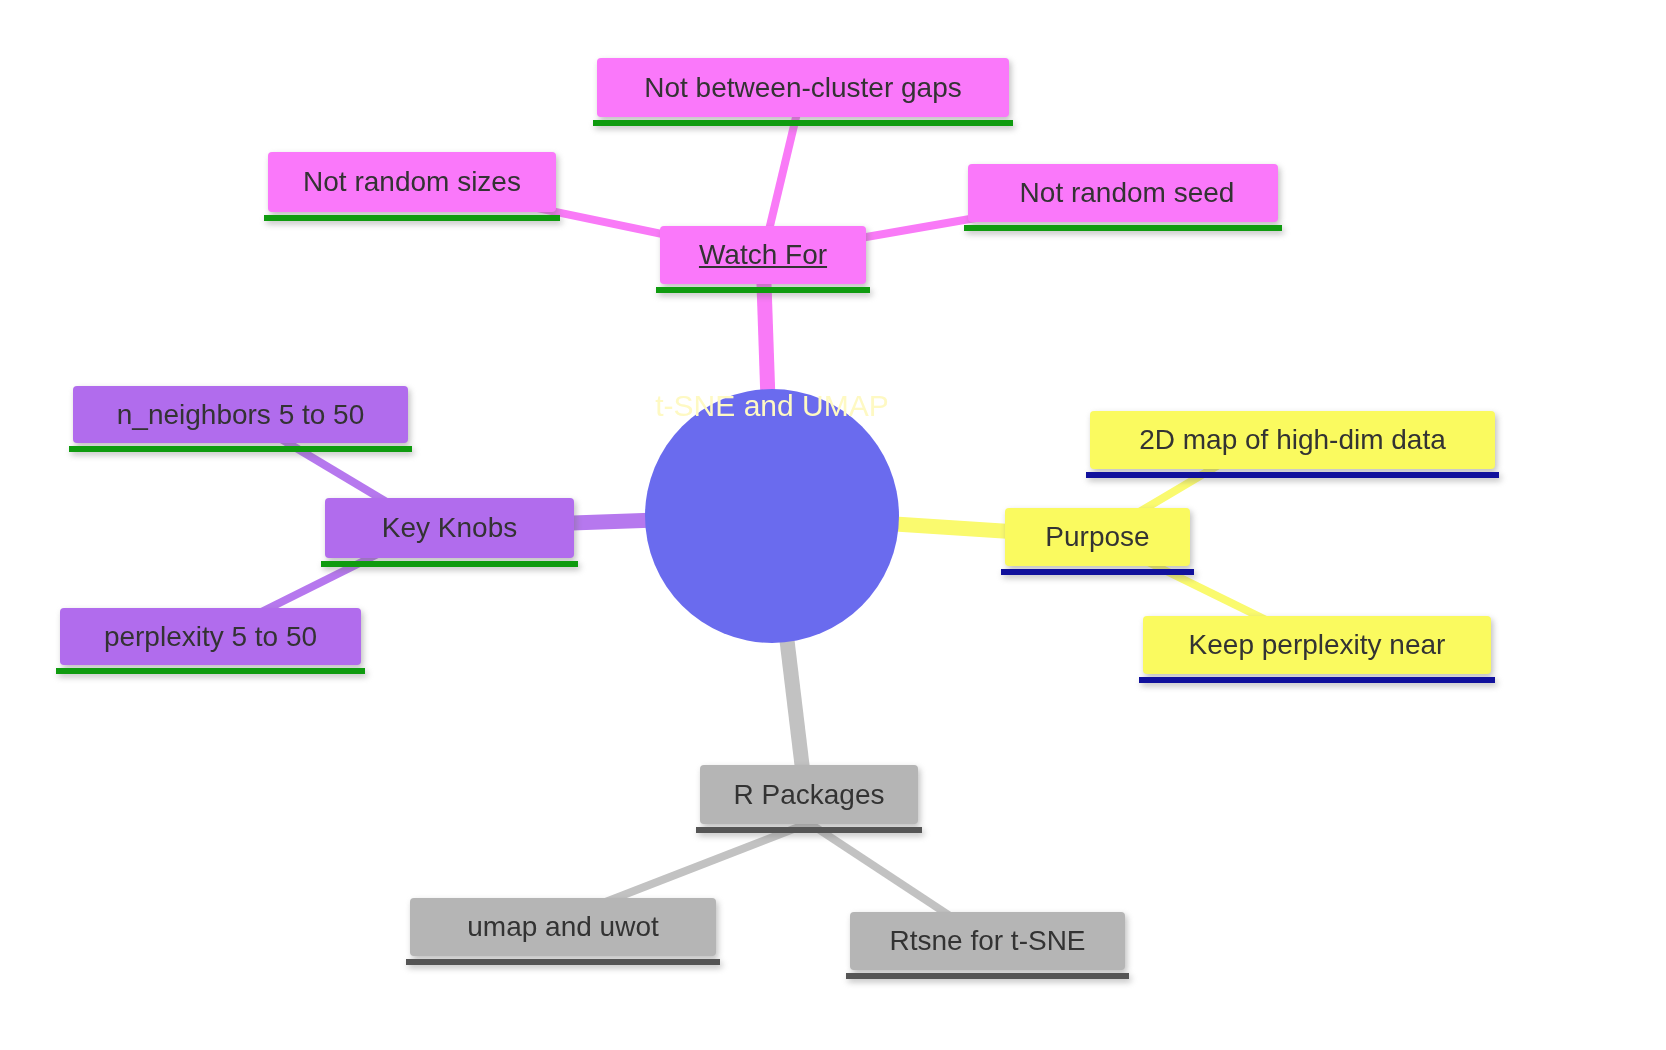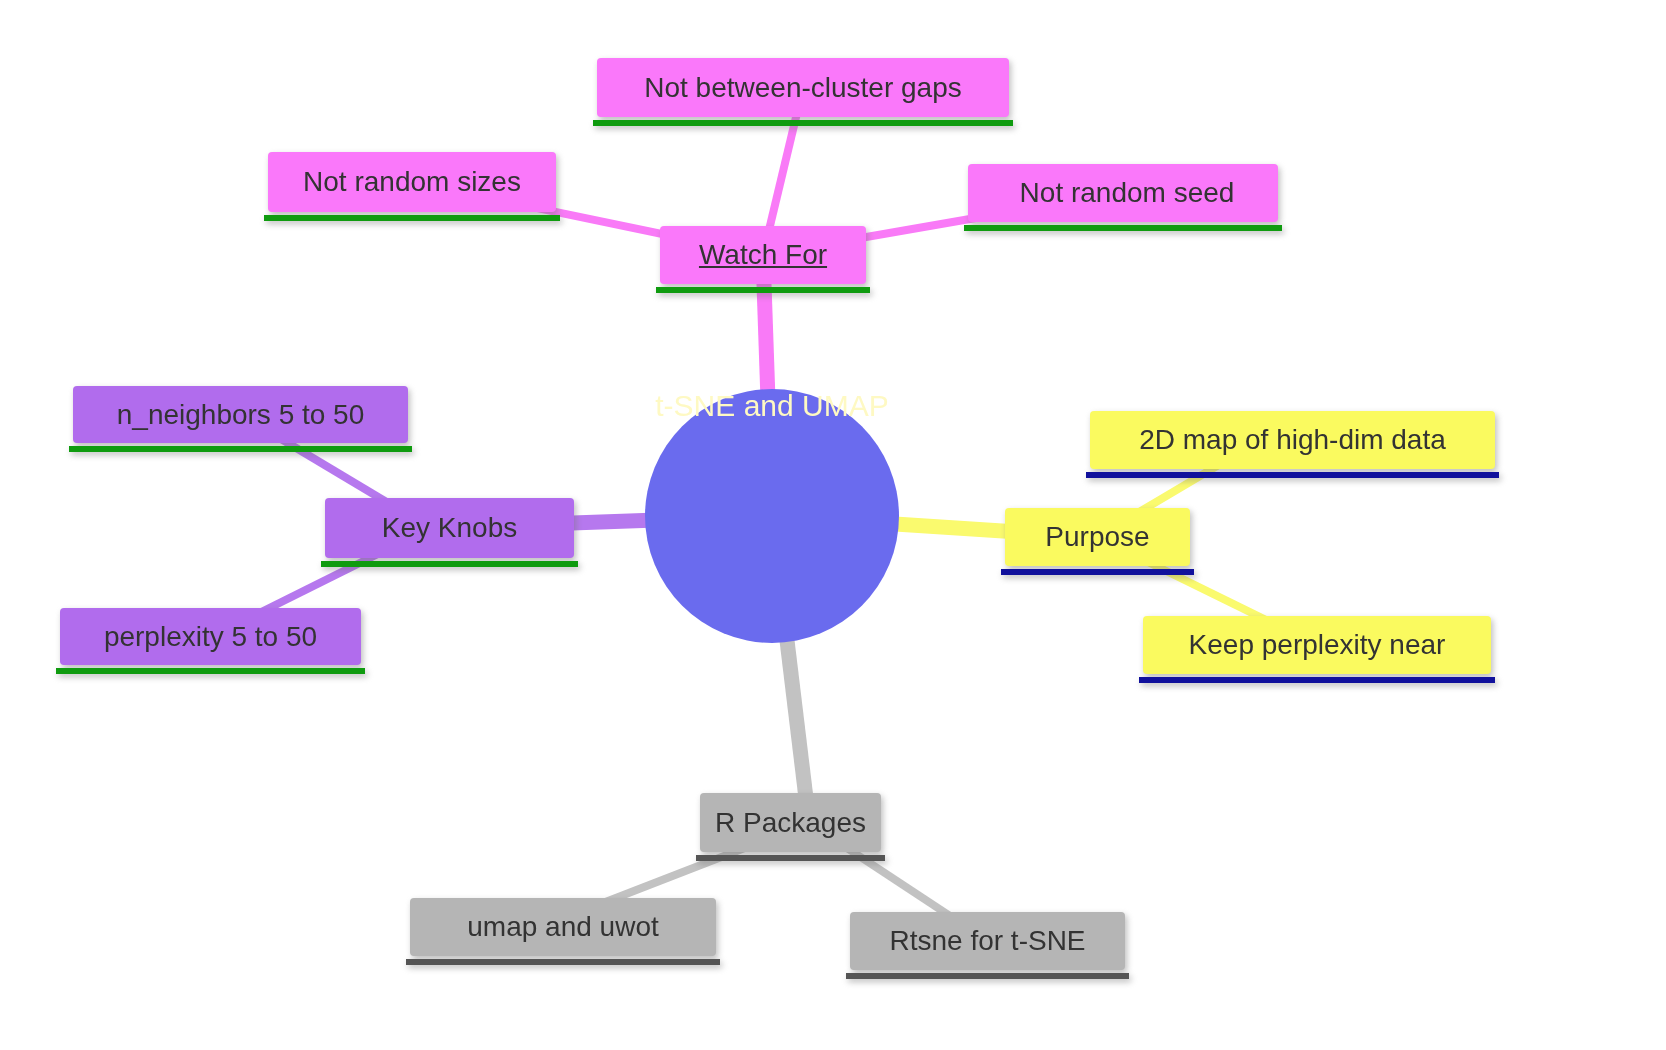--- a/index.html
+++ b/index.html
@@ -135,21 +135,21 @@
   </div>
   <div class="node fill-yellow" style="left:1090px; top:392px; width:405px; height:58px;margin-top:19px;">
     <span>2D map of high-dim data</span>
     <div class="underbar ul-navy"></div>
   </div>
   <div class="node fill-yellow" style="left:1143px; top:616px; width:348px; height:58px;">
     <span>Keep perplexity near</span>
     <div class="underbar ul-navy"></div>
   </div>
 
-  <div class="node fill-gray" style="left:700px; top:793px; width:181px; height:59px;">
+  <div class="node fill-gray" style="left:700px; top:765px; width:218px; height:59px;">
     <span>R Packages</span>
     <div class="underbar ul-dgray"></div>
   </div>
   <div class="node fill-gray" style="left:410px; top:898px; width:306px; height:58px;">
     <span>umap and uwot</span>
     <div class="underbar ul-dgray"></div>
   </div>
   <div class="node fill-gray" style="left:850px; top:912px; width:275px; height:58px;">
     <span>Rtsne for t-SNE</span>
     <div class="underbar ul-dgray"></div>

